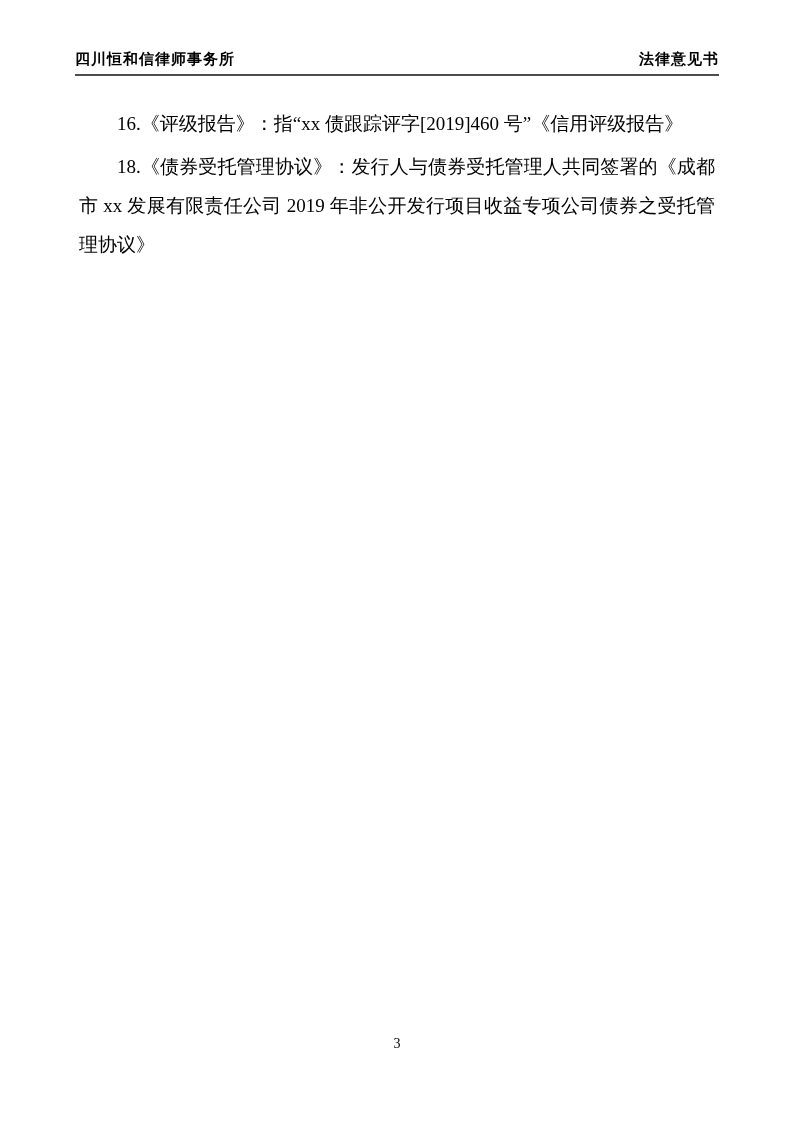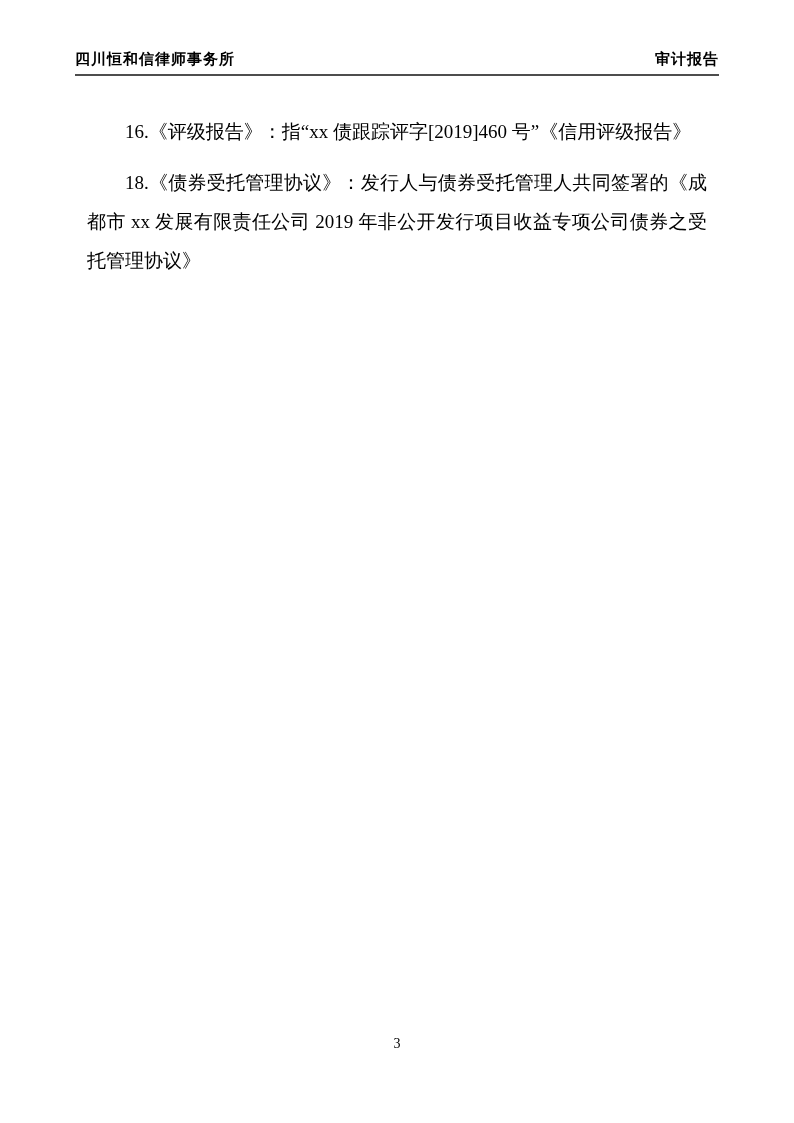--- a/index.html
+++ b/index.html
@@ -38,21 +38,21 @@
     position: absolute;
     left: 75px;
     top: 100px;
     width: 644px;
     font-size: 19px;
     line-height: 39px;
     text-align: justify;
     text-justify: inter-ideograph;
   }
   .doc-body p {
-    margin: 12px;
+    margin: 4px;
     padding: 0;
     text-indent: 38px;
     word-break: break-word;
   }
   .page-footer {
     position: absolute;
     left: 0;
     right: 0;
     top: 1034px;
     text-align: center;
@@ -60,21 +60,21 @@
     line-height: 20px;
   }
 </style>
 </head>
 <body>
 
 <div class="page">
 
   <div class="page-header">
     <span>四川恒和信律师事务所</span>
-    <span>审计报告</span>
+    <span>法律意见书</span>
   </div>
 
   <div class="doc-body">
     <p>16.《评级报告》：指“xx 债跟踪评字[2019]460 号”《信用评级报告》</p>
     <p>18.《债券受托管理协议》：发行人与债券受托管理人共同签署的《成都市 xx 发展有限责任公司 2019 年非公开发行项目收益专项公司债券之受托管理协议》</p>
   </div>
 
   <div class="page-footer">
     <span>3</span>
   </div>

